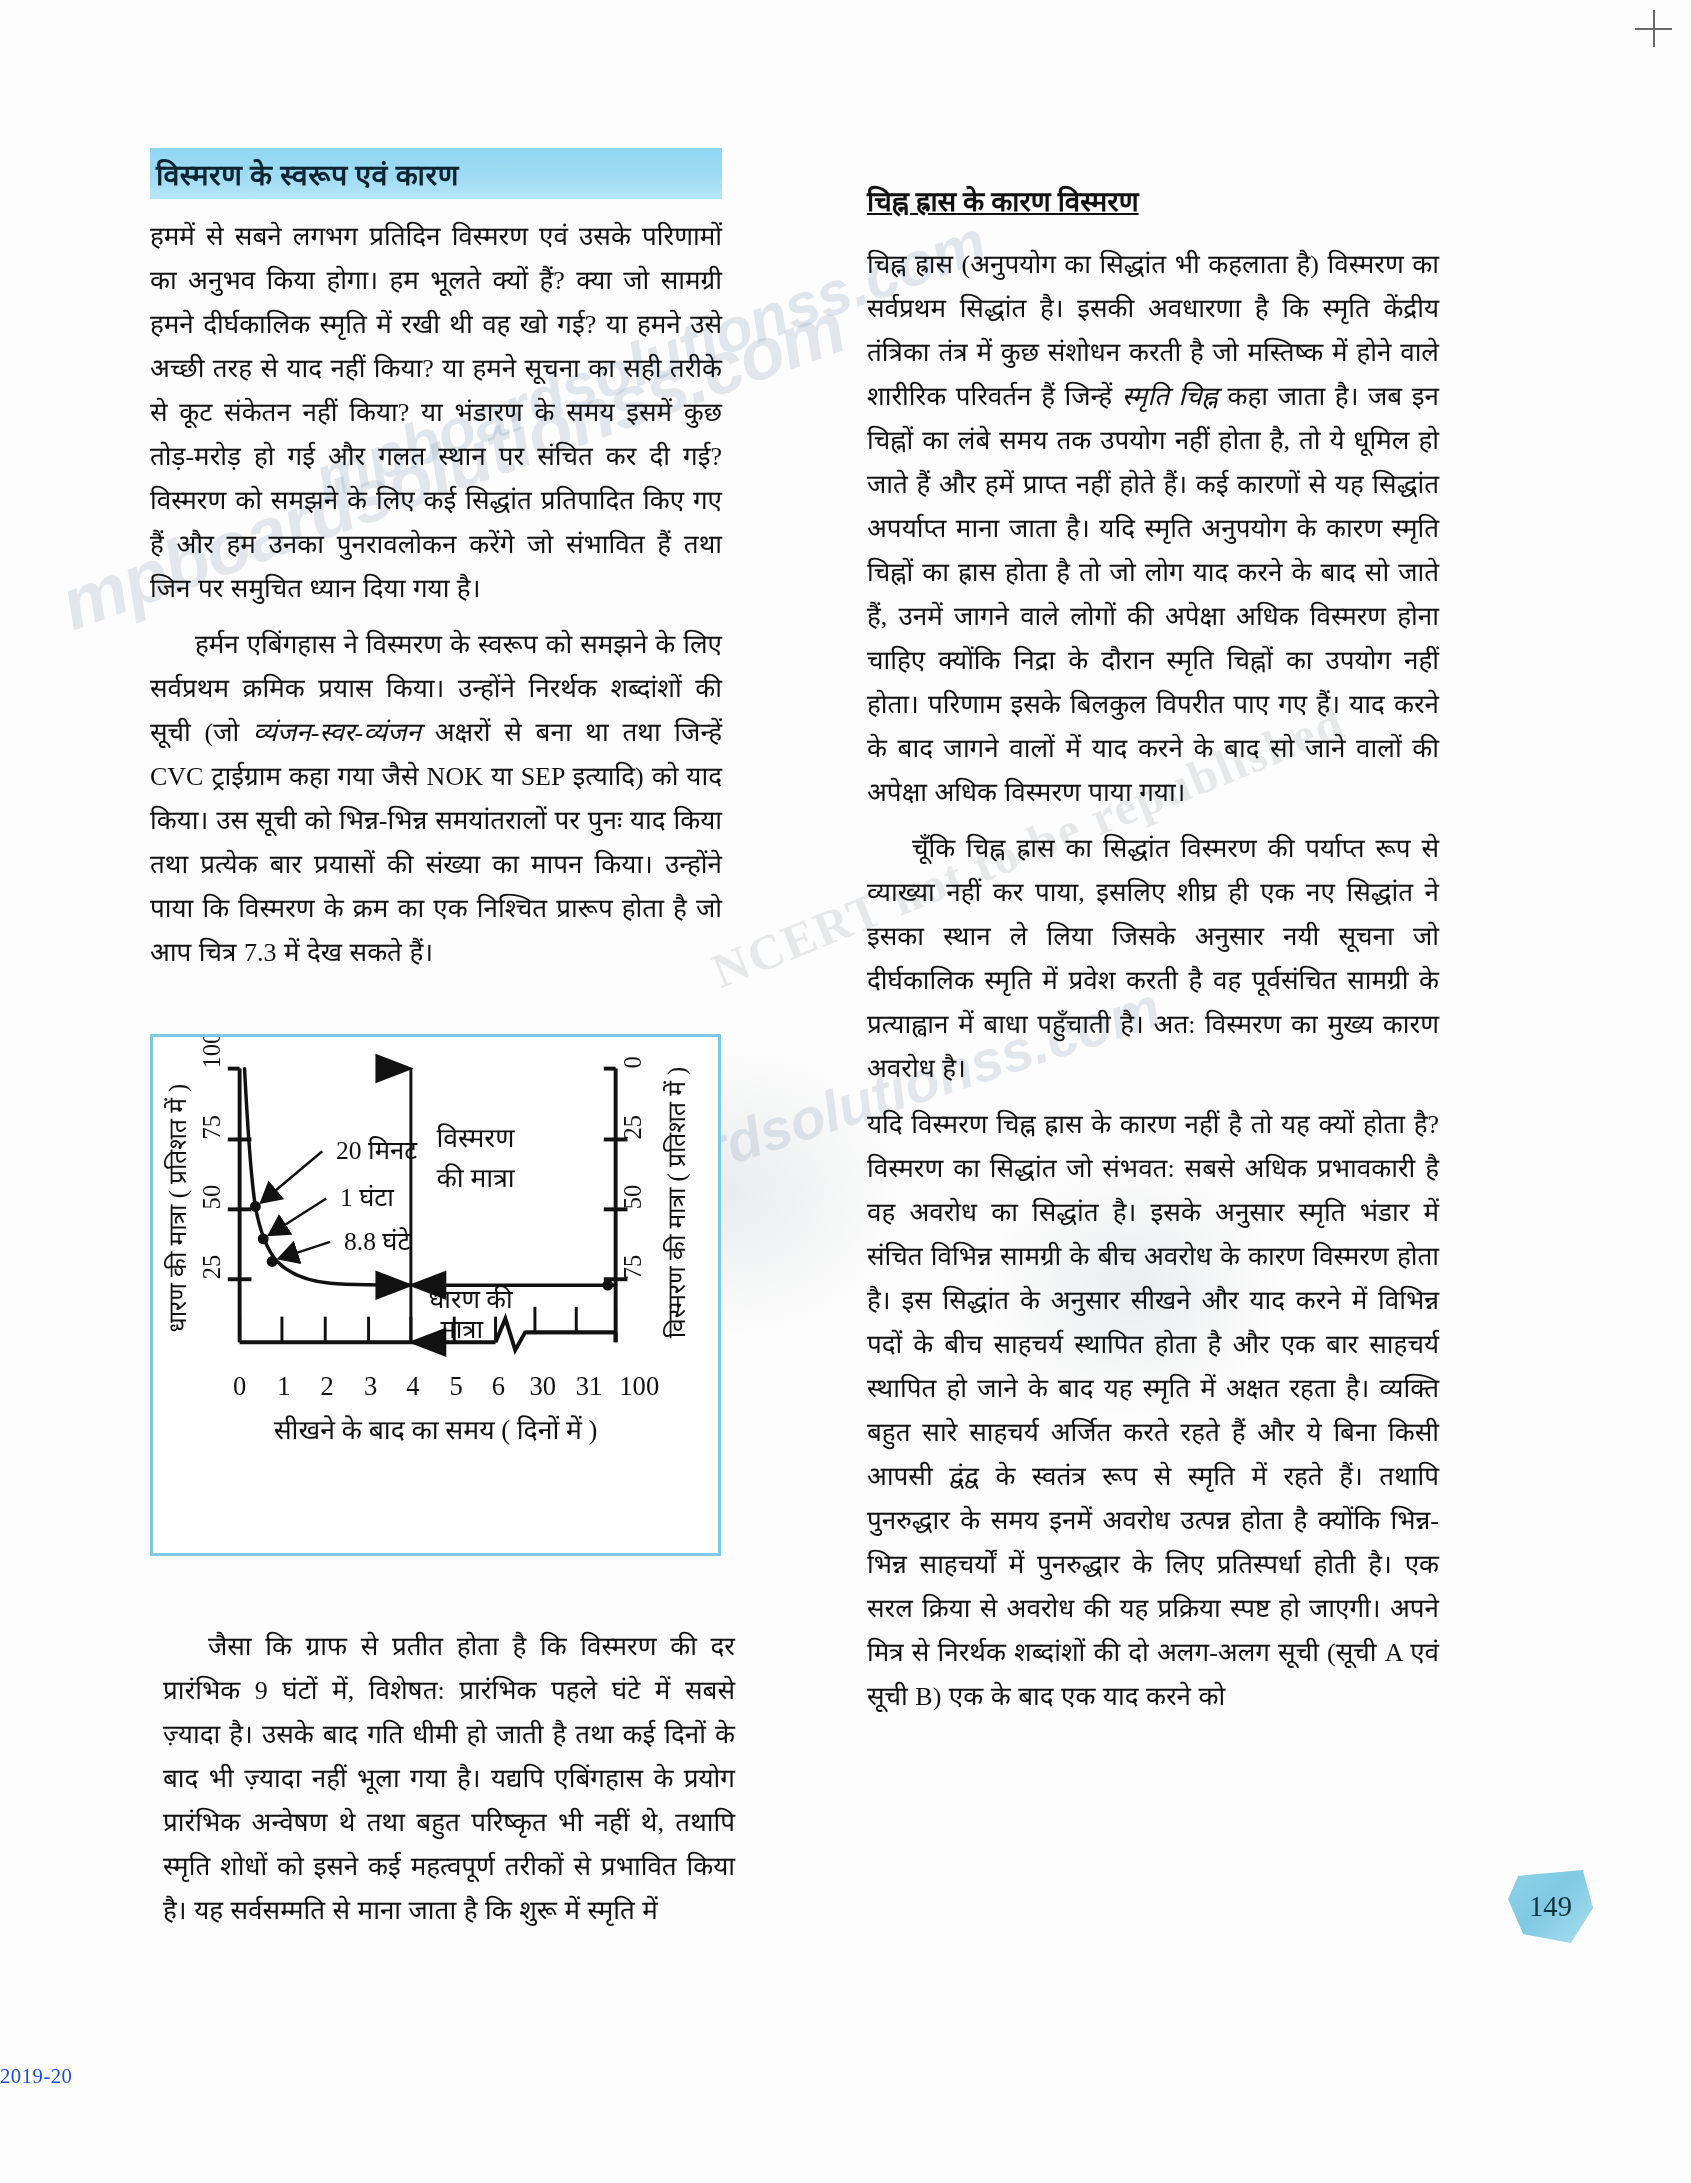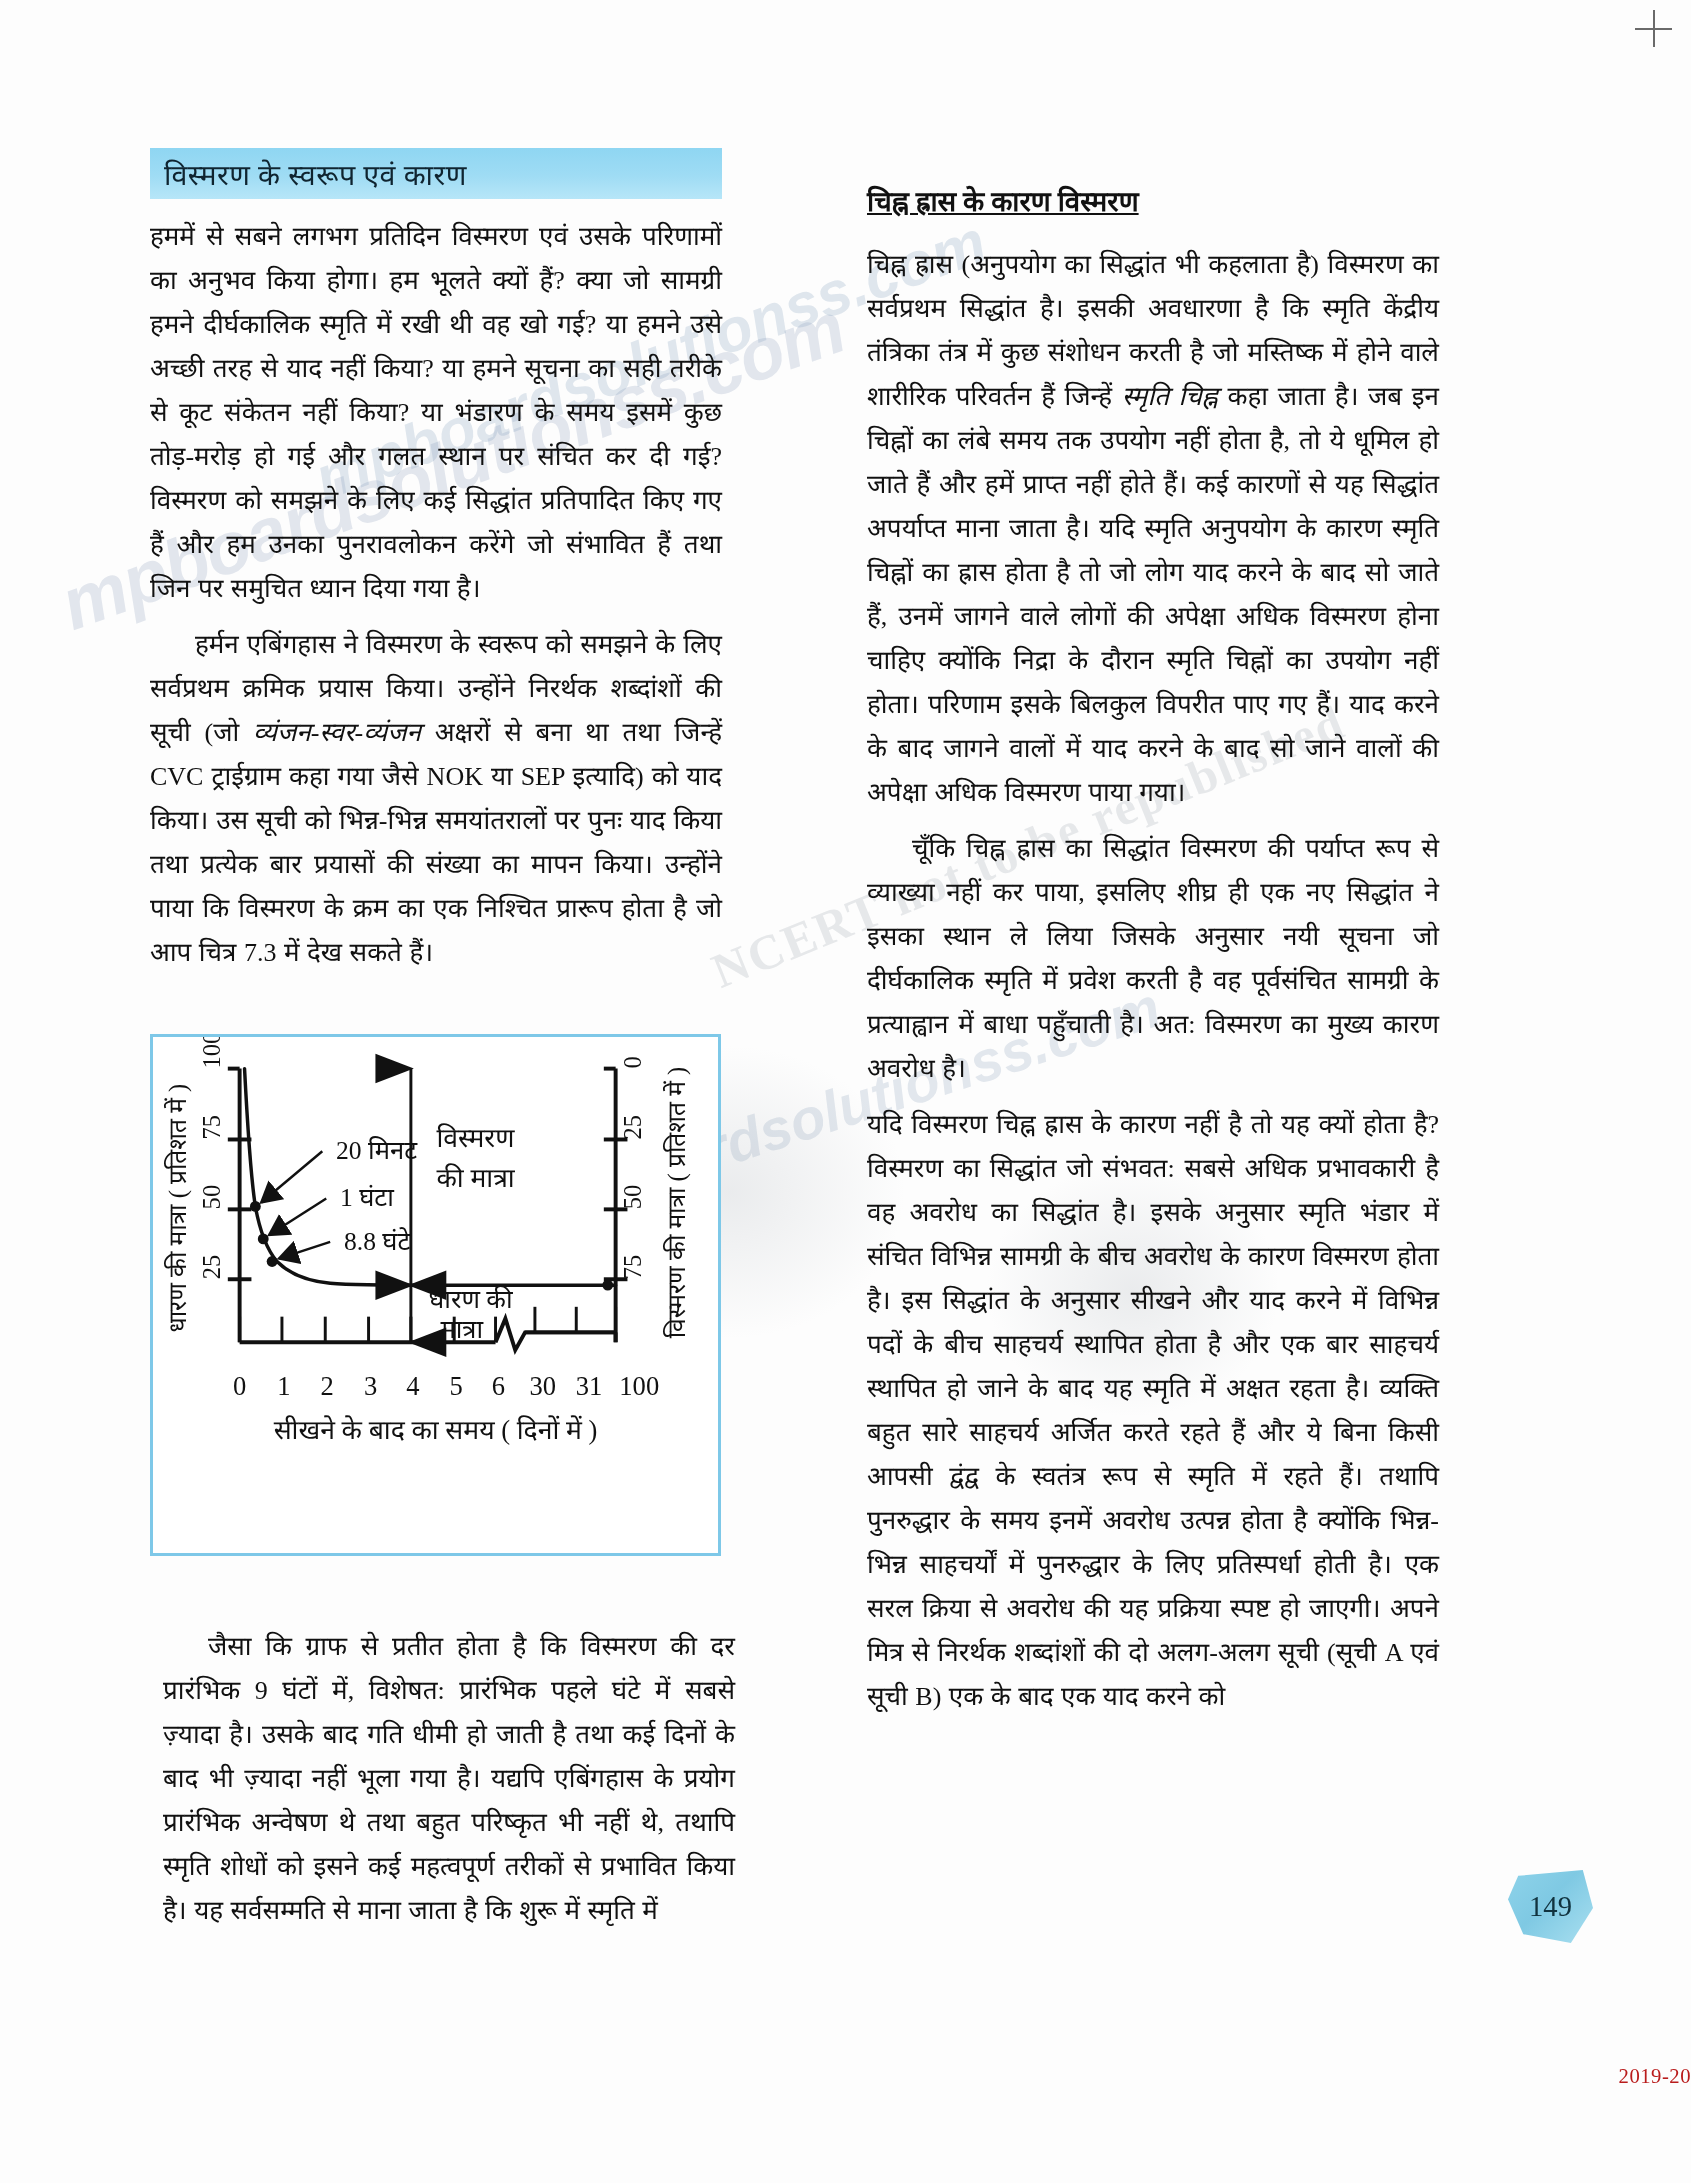--- a/index.html
+++ b/index.html
@@ -95,22 +95,22 @@
   
   .banner {
     background: linear-gradient(to bottom, #8fd6f2 0%, #9fdcf4 55%, #b7e6f8 100%);
     height: 51px;
     display: flex;
     align-items: center;
     margin-bottom: 15.8px;
   }
   .banner-title {
     font-size: 28.6px;
-    font-weight: 400;
-    padding-left: 14px;
+    font-weight: 700;
+    padding-left: 6px;
     color: #0f2430;
     letter-spacing: 0.5px;
     text-align: right;
   }
 
   
   p.body {
     font-size: 26px;
     line-height: 44px;
     text-align: justify;
@@ -182,25 +182,25 @@
     inset: 0;
     display: flex;
     align-items: center;
     justify-content: center;
     font-size: 28.6px;
     color: #11333f;
     font-weight: 400;
   }
   .year {
     position: absolute;
-    left: 0; right: 0;
+    left: 0; right: 16px;
     top: 2065px;
-    text-align: right;
+    text-align: left;
     font-size: 20.7px;
-    color: #b91c1c;
+    color: #1d4ed8;
     letter-spacing: 0.5px;
   }
 
   
   .chart-svg { display: block; }
 </style>
 </head>
 <body>
 
 <div id="page">

